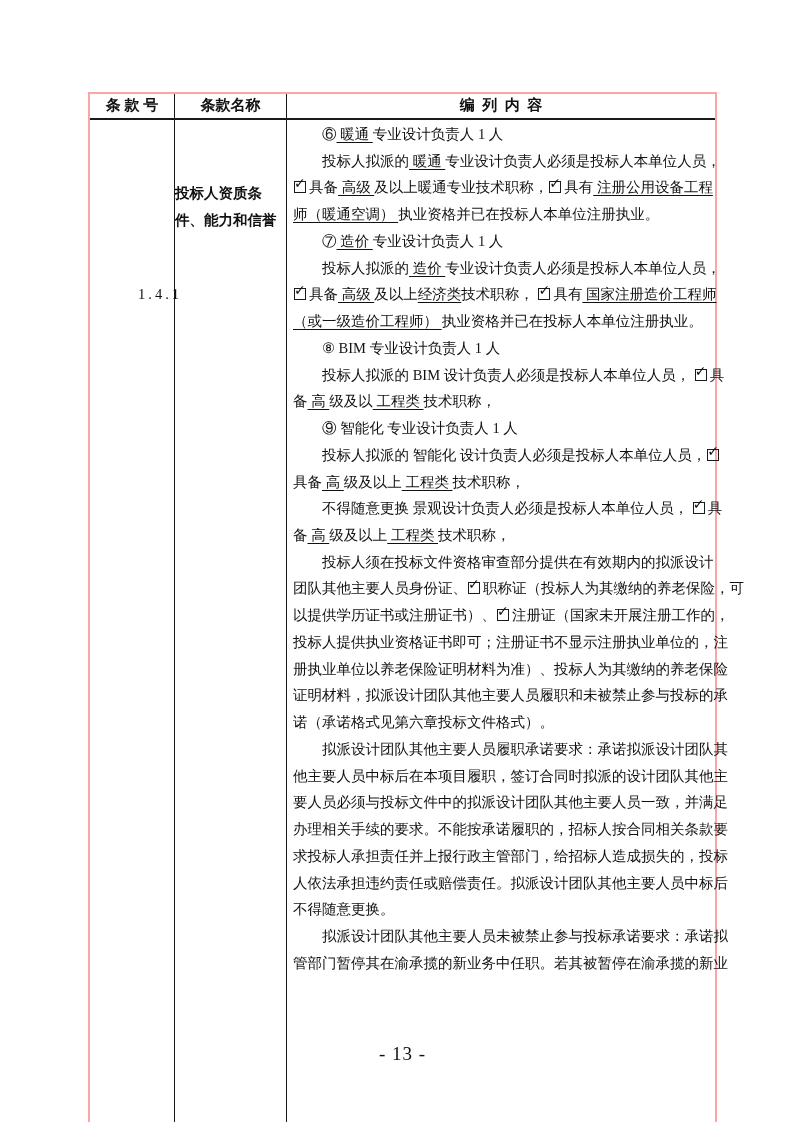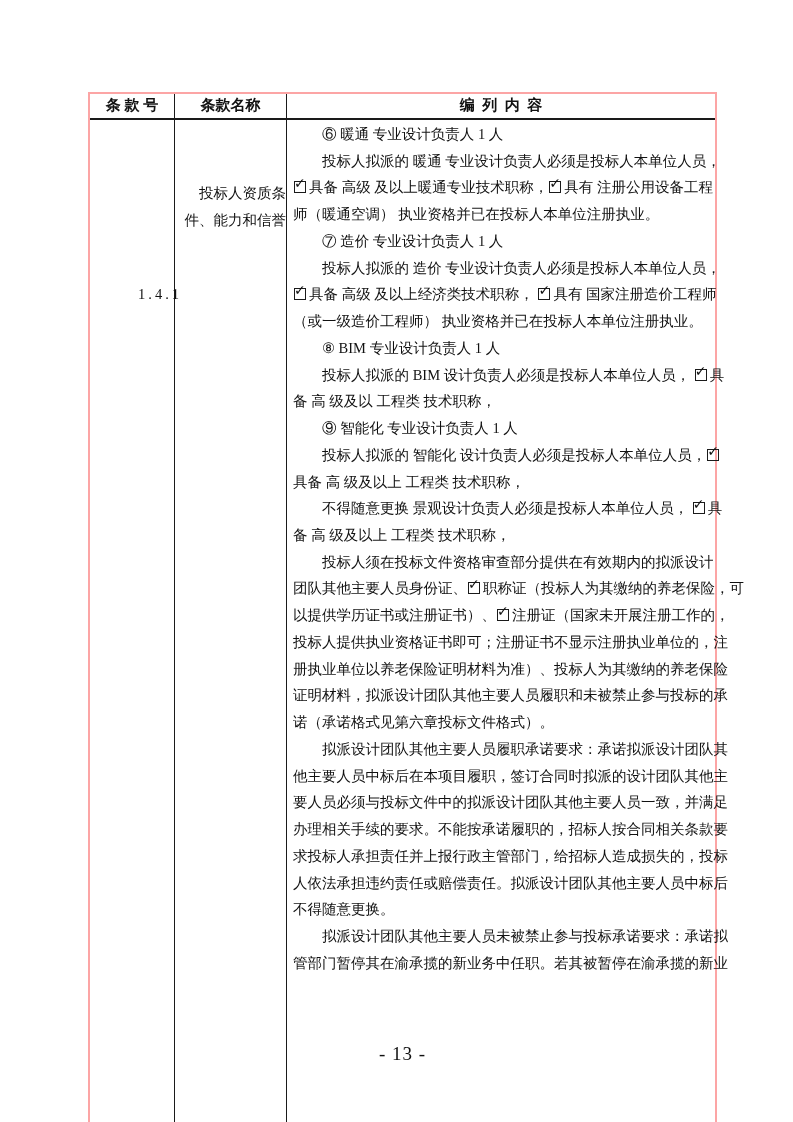--- a/index.html
+++ b/index.html
@@ -21,28 +21,28 @@
     box-sizing:border-box;white-space:pre;
   }
   .trow{display:flex;flex:1 1 auto;min-height:0;}
   .td{box-sizing:border-box;position:relative;}
   .c1{width:85px;flex:0 0 85px;border-right:1px solid #1a1a1a;}
   .c2{width:112px;flex:0 0 112px;border-right:1px solid #1a1a1a;}
   .c3{flex:1 1 auto;}
   .clause-no{
     margin-top:166px;text-align:center;font-size:14.5px;letter-spacing:3px;padding-left:48px;
   }
-  .clause-name{margin-top:60px;text-align:right;font-size:14.5px;line-height:27px;}
+  .clause-name{margin-top:60px;text-align:left;font-size:14.5px;line-height:27px;font-weight:bold;}
   .content{padding:1px 4px 0 6px;}
   .line{
     height:26.74px;line-height:26.74px;font-size:14.5px;white-space:pre;
     overflow:visible;
   }
   .line.ind{padding-left:29px;}
-  .u{text-underline-offset:3px;text-decoration-thickness:1px;}
+  .u{text-decoration:underline;text-underline-offset:3px;text-decoration-thickness:1px;}
   .cb{
     display:inline-block;width:10px;height:10px;border:1.5px solid #1a1a1a;
     margin:0 3px -1px 1px;position:relative;box-sizing:content-box;
   }
   .cb .ck{
     position:absolute;left:-1px;top:-6px;font-size:14px;font-weight:bold;
     line-height:14px;font-family:"DejaVu Sans",sans-serif;
   }
   .page-number{
     position:absolute;left:88px;top:1043px;width:629px;text-align:center;

